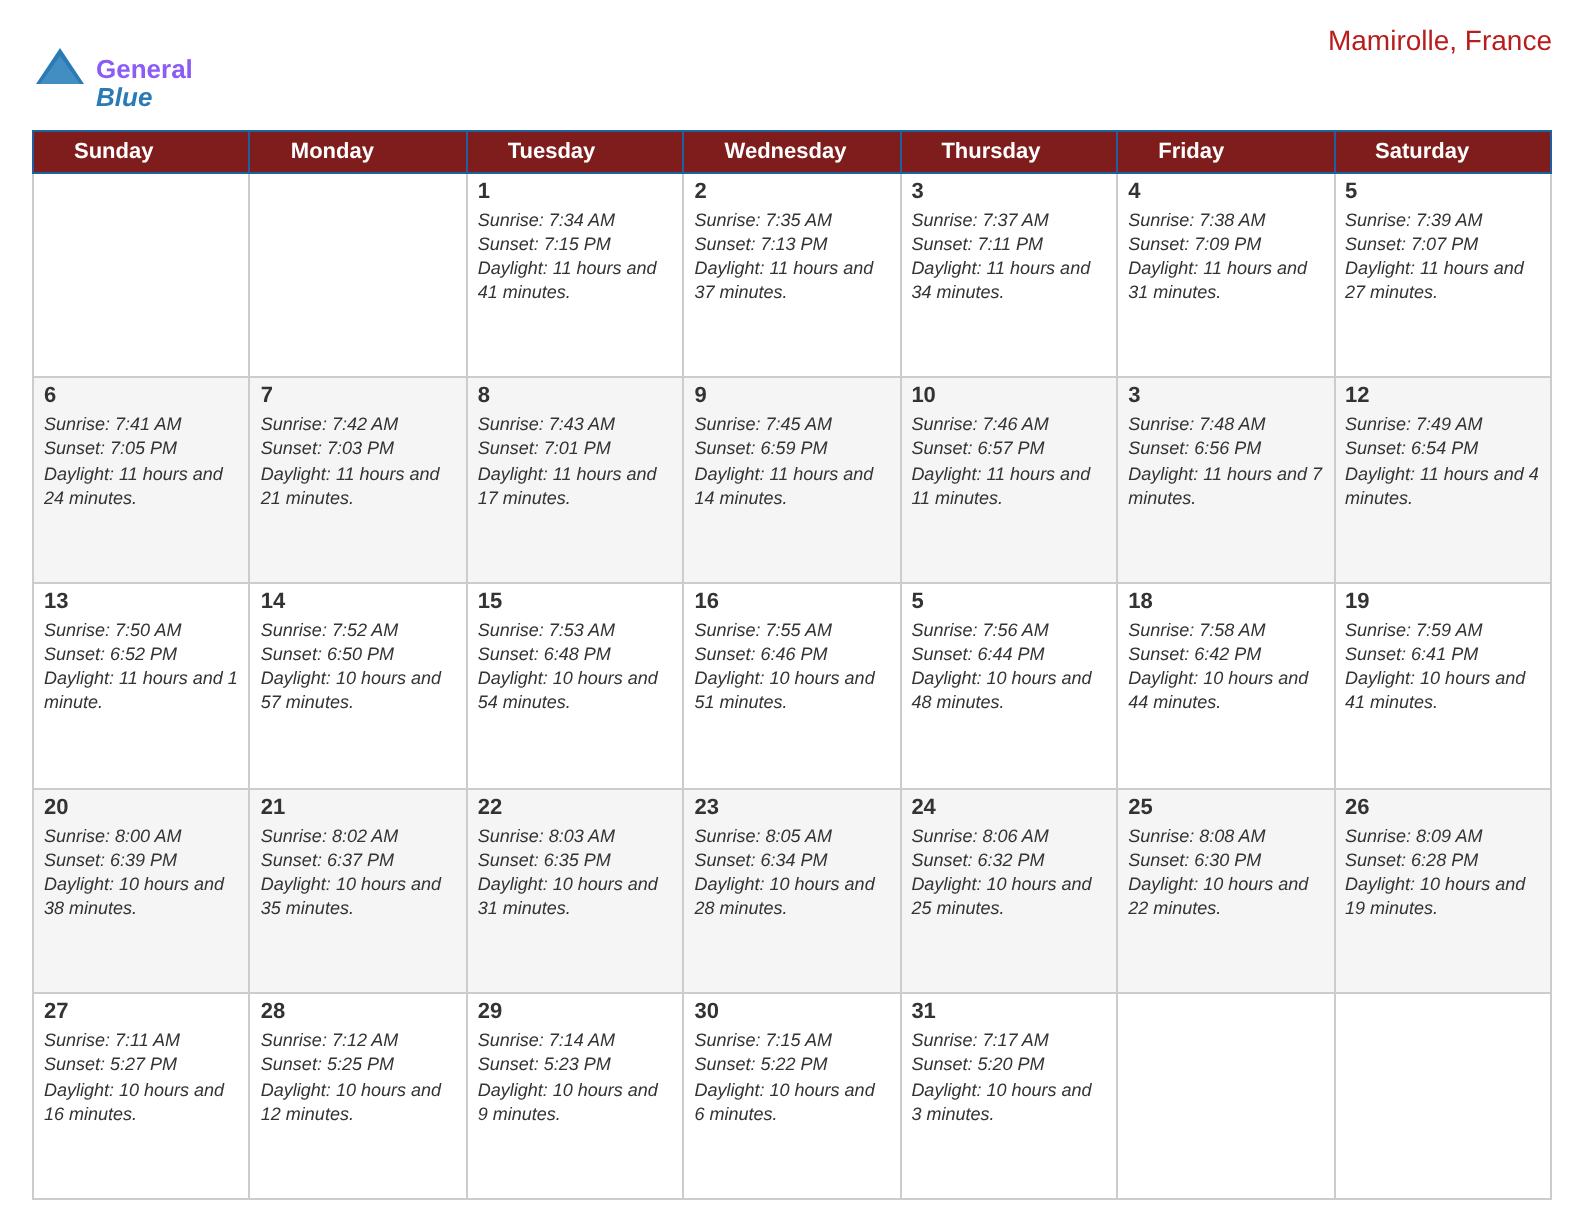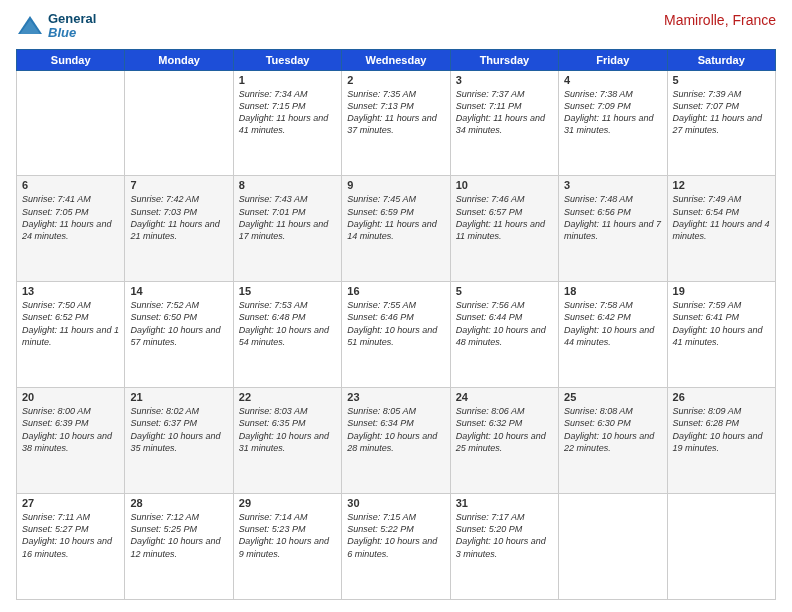--- a/index.html
+++ b/index.html
@@ -28,21 +28,21 @@
       align-items: center;
       gap: 4px;
     }
     .logo-text {
       display: flex;
       flex-direction: column;
       font-size: 13px;
       font-weight: bold;
       line-height: 1.1;
     }
-    .logo-general { color: #0c4a6e; }
+    .logo-general { color: #8b5cf6; margin-top: 16px; }
     .logo-blue { color: #2a7ab5; font-style: italic; }
     .logo-icon {
       width: 28px;
       height: 28px;
     }
     .title-section {
       text-align: right;
     }
     .month-title {
       font-size: 32px;
@@ -54,26 +54,26 @@
       color: #b91c1c;
     }
     .calendar {
       flex: 1;
       border: 1px solid #ccc;
       border-collapse: collapse;
       width: 100%;
       table-layout: fixed;
     }
     .calendar th {
-      background: #1d4ed8;
+      background: #7f1d1d;
       color: #fff;
       font-size: 11px;
       font-weight: bold;
-      padding: 4px 3px;
-      text-align: center;
+      padding: 4px 20px;
+      text-align: left;
       border: 1px solid #2060a0;
     }
     .calendar td {
       border: 1px solid #ccc;
       vertical-align: top;
       padding: 3px 5px;
       font-size: 9.5px;
       color: #333;
       height: 80px;
     }

